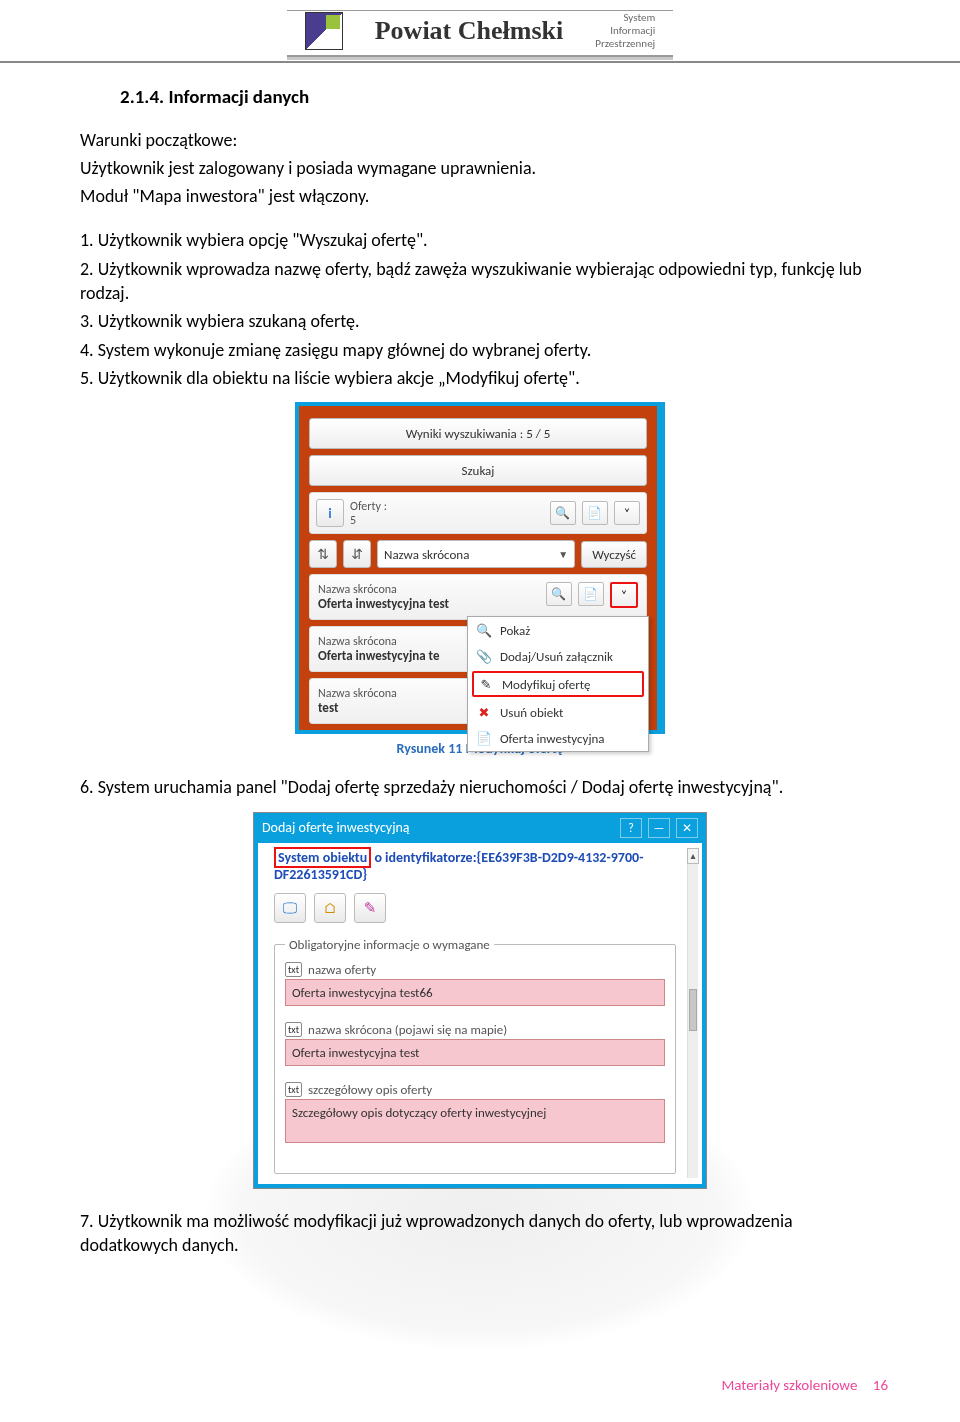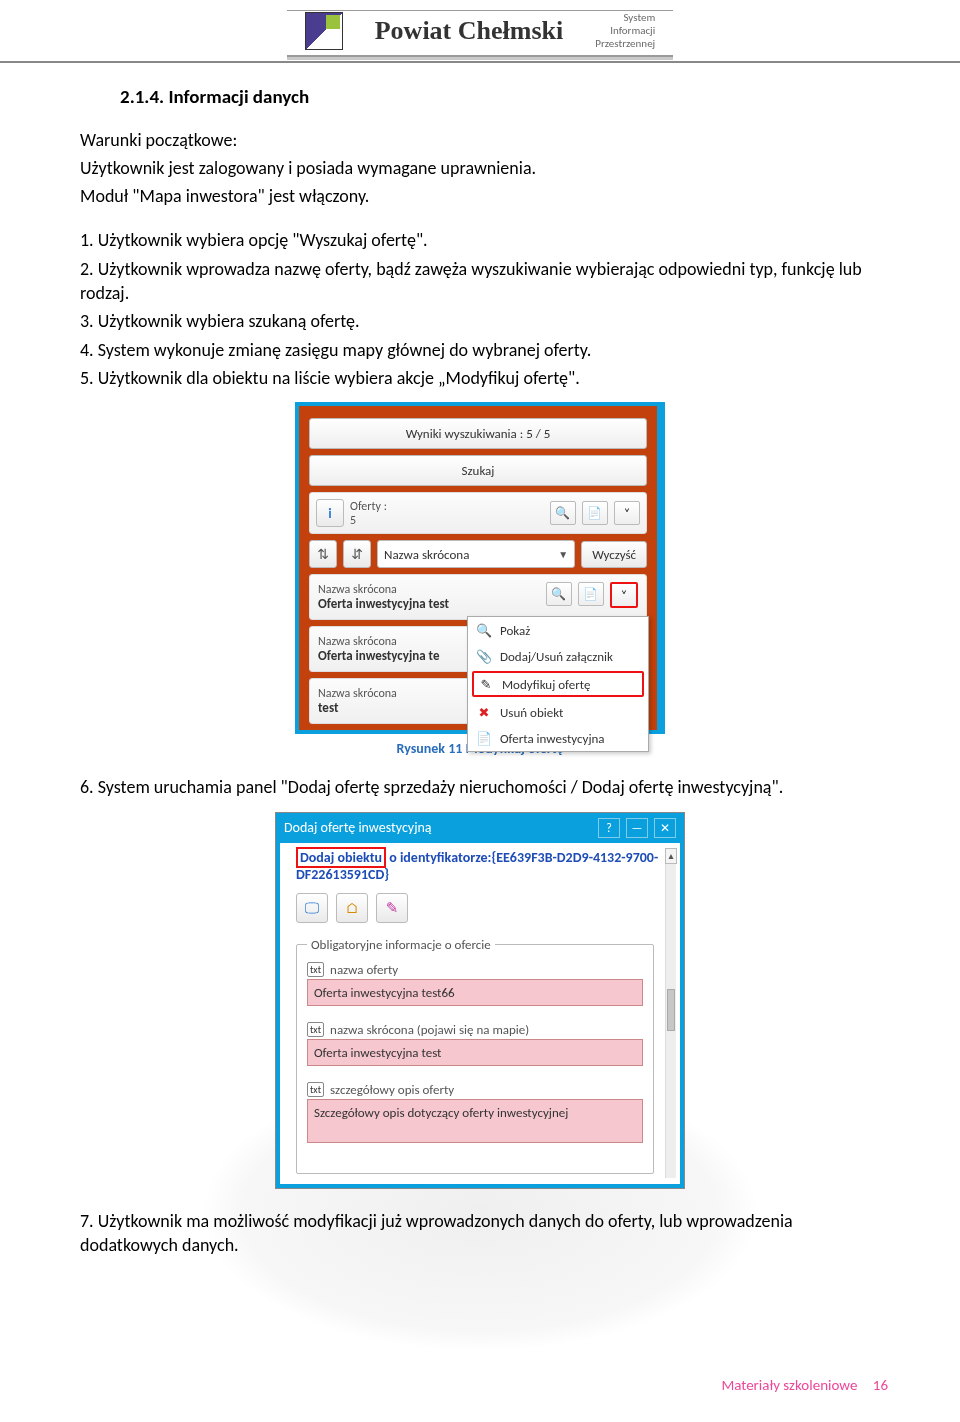--- a/index.html
+++ b/index.html
@@ -36,21 +36,21 @@
   .item .icons{display:flex;gap:6px}
   .mini{width:24px;height:22px;border:1px solid #bbb;border-radius:2px;background:linear-gradient(#fff,#eee);display:flex;align-items:center;justify-content:center;font-size:12px}
   .redbox{border:2px solid #e11!important}
   .context{position:absolute;right:8px;top:210px;width:180px;background:#fff;border:1px solid #aaa;box-shadow:2px 2px 4px rgba(0,0,0,.2);z-index:3}
   .context .crow{display:flex;align-items:center;gap:8px;padding:5px 8px;font-size:13px;color:#333}
   .context .crow.highlight{border:2px solid #e11;border-radius:2px;margin:2px 4px;padding:3px 4px}
   .ci{width:16px;height:16px;display:inline-flex;align-items:center;justify-content:center;font-size:13px}
   .caption{text-align:center;color:#2a6ebb;font-size:14px;font-weight:700;margin:6px 0 18px 0}
 
   
-  .fig2{width:410px}
+  .fig2{width:454px}
   .win{border:1px solid #888}
   .titlebar{background:#0aa0de;color:#fff;font-size:14px;padding:5px 8px;display:flex;align-items:center;gap:6px}
   .titlebar .sp{flex:1}
   .titlebar .wbtn{width:20px;height:18px;border:1px solid #7fcbe8;background:#0aa0de;display:flex;align-items:center;justify-content:center;font-size:12px;color:#fff}
   .winbody{border:4px solid #0aa0de;border-top:none;background:#fff;padding:6px 10px 10px 16px;position:relative}
   .winbody .scroll{position:absolute;right:4px;top:6px;bottom:6px;width:10px;background:#eee;border-left:1px solid #ddd}
   .winbody .scroll .up{position:absolute;top:-1px;left:-1px;right:-1px;height:14px;border:1px solid #bbb;background:#f4f4f4;font-size:10px;text-align:center;color:#555}
   .winbody .scroll .thumb{position:absolute;top:140px;left:1px;right:1px;height:40px;background:#c7c7c7;border:1px solid #aaa}
   .redtext{color:#1e4db7;font-size:14px}
   .id{color:#1e4db7;font-size:14px;font-weight:700}
@@ -184,29 +184,29 @@
         <span class="wbtn">?</span>
         <span class="wbtn">—</span>
         <span class="wbtn">✕</span>
       </div>
       <div class="winbody">
         <div class="scroll">
           <div class="up">▴</div>
           <div class="thumb"></div>
         </div>
         <div class="id">
-          <span class="boxed redtext" style="border:2px solid #e11;padding:0 2px">Dodaj obiektu</span><span class="redtext"> o identyfikatorze:{EE639F3B-D2D9-4132-9700-DF22613591CD}</span>
+          <span class="boxed redtext" style="border:2px solid #e11;padding:0 2px">System obiektu</span><span class="redtext"> o identyfikatorze:{EE639F3B-D2D9-4132-9700-DF22613591CD}</span>
         </div>
         <div class="tbicons">
           <div class="ib" style="color:#2a7bd1">🖵</div>
           <div class="ib" style="color:#d68b00">⌂</div>
           <div class="ib" style="color:#c33aa0">✎</div>
         </div>
         <fieldset>
-          <legend>Obligatoryjne informacje o ofercie</legend>
+          <legend>Obligatoryjne informacje o wymagane</legend>
 
           <div class="flabel">
                 <span class="txtbadge">txt</span>
                 <span>nazwa oferty</span>
               </div>
           <div class="pinkbox">Oferta inwestycyjna test66</div>
 
           <div class="flabel">
                 <span class="txtbadge">txt</span>
                 <span>nazwa skrócona (pojawi się na mapie)</span>

